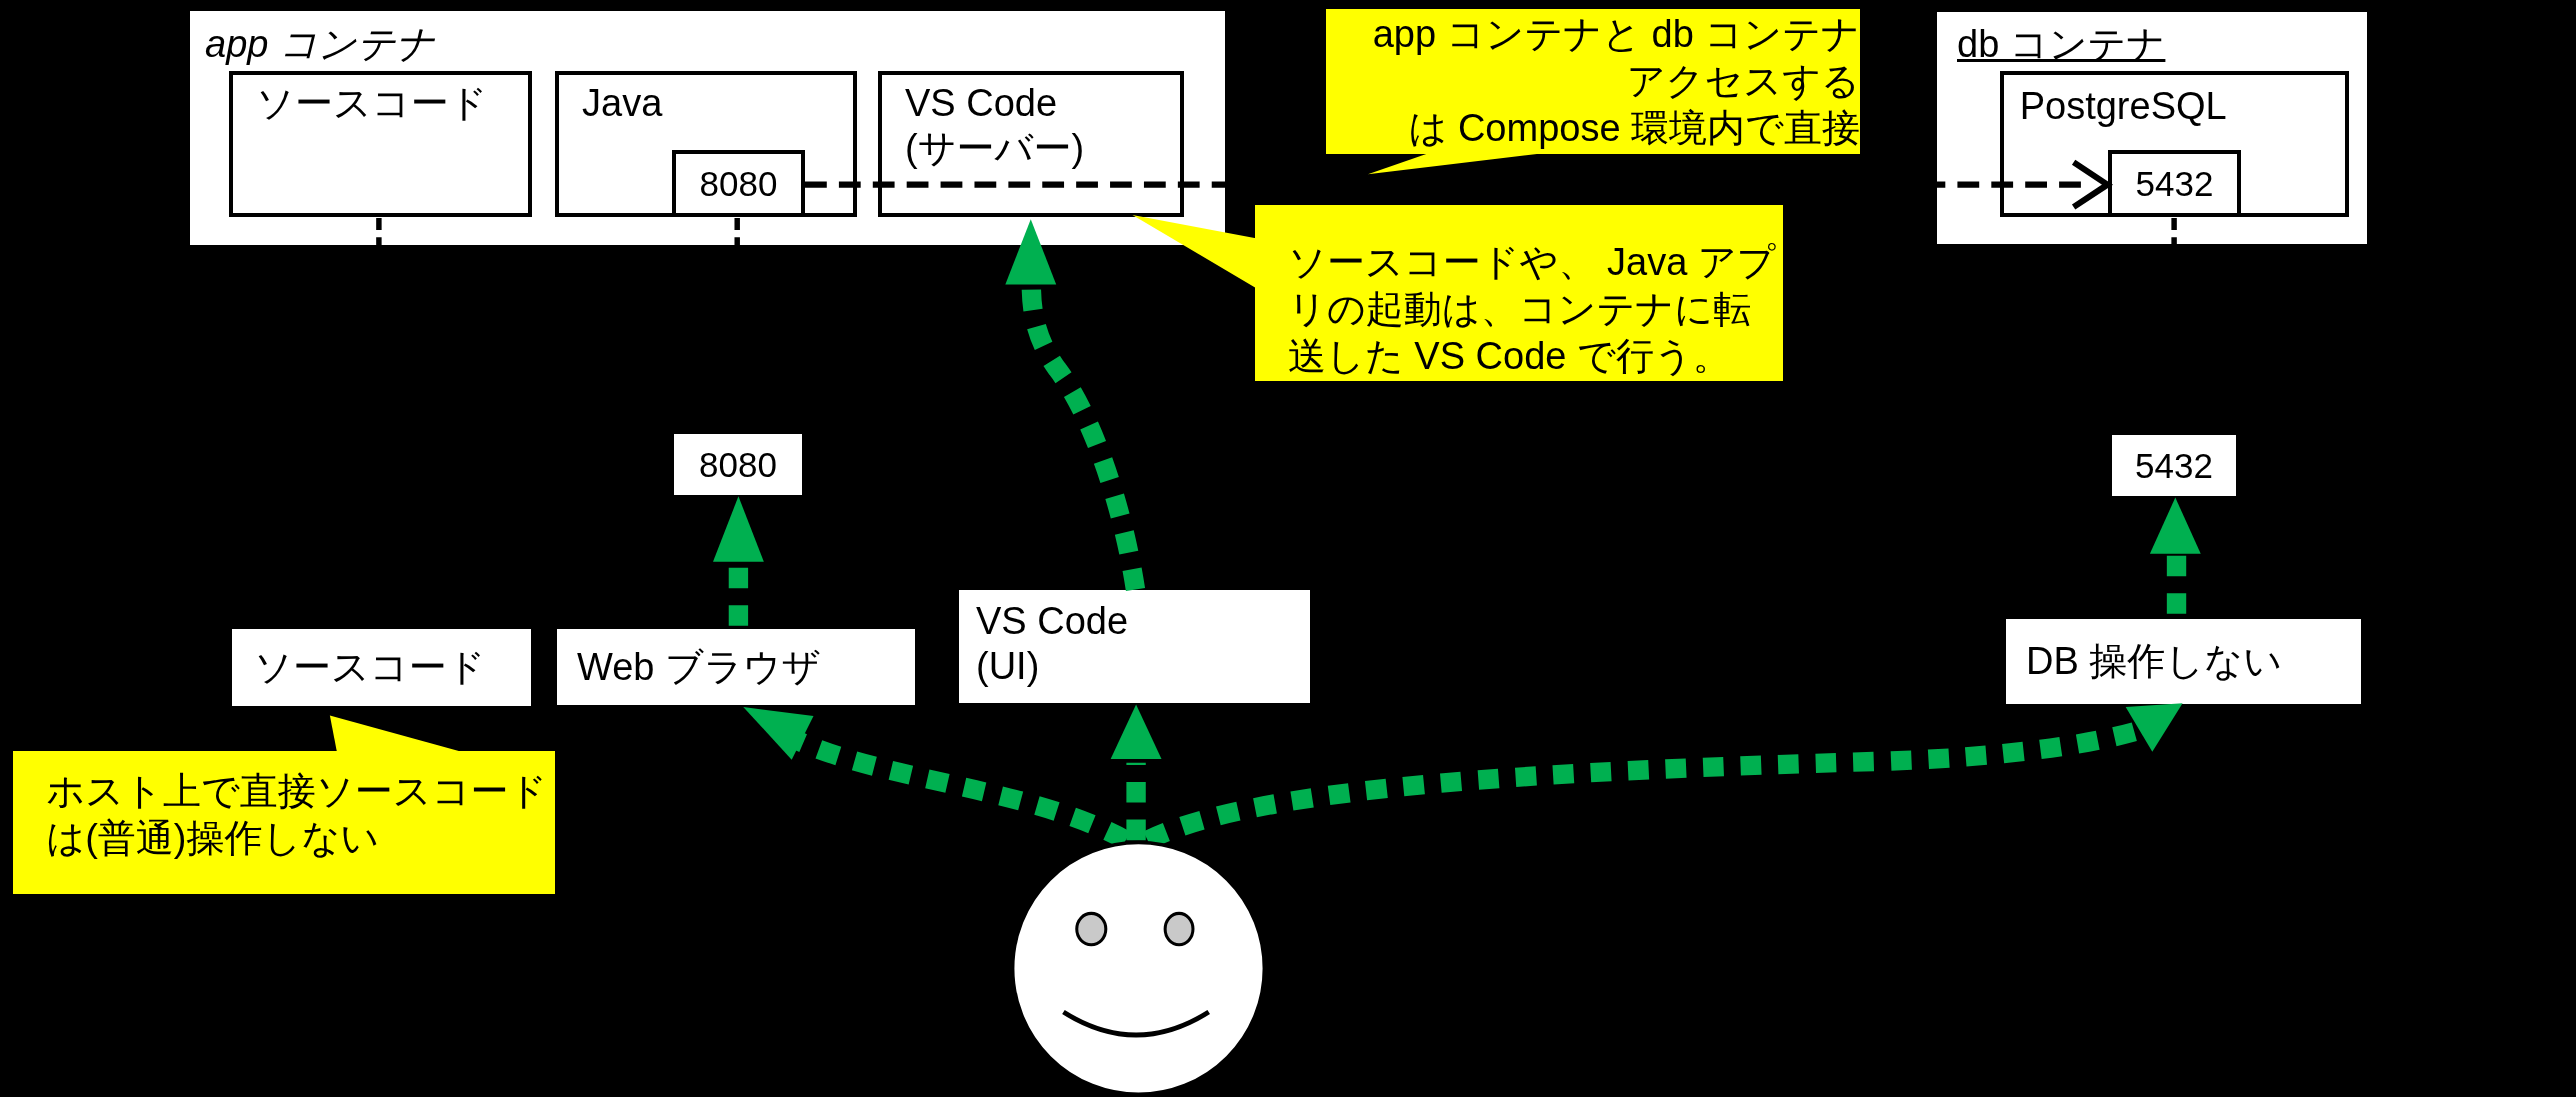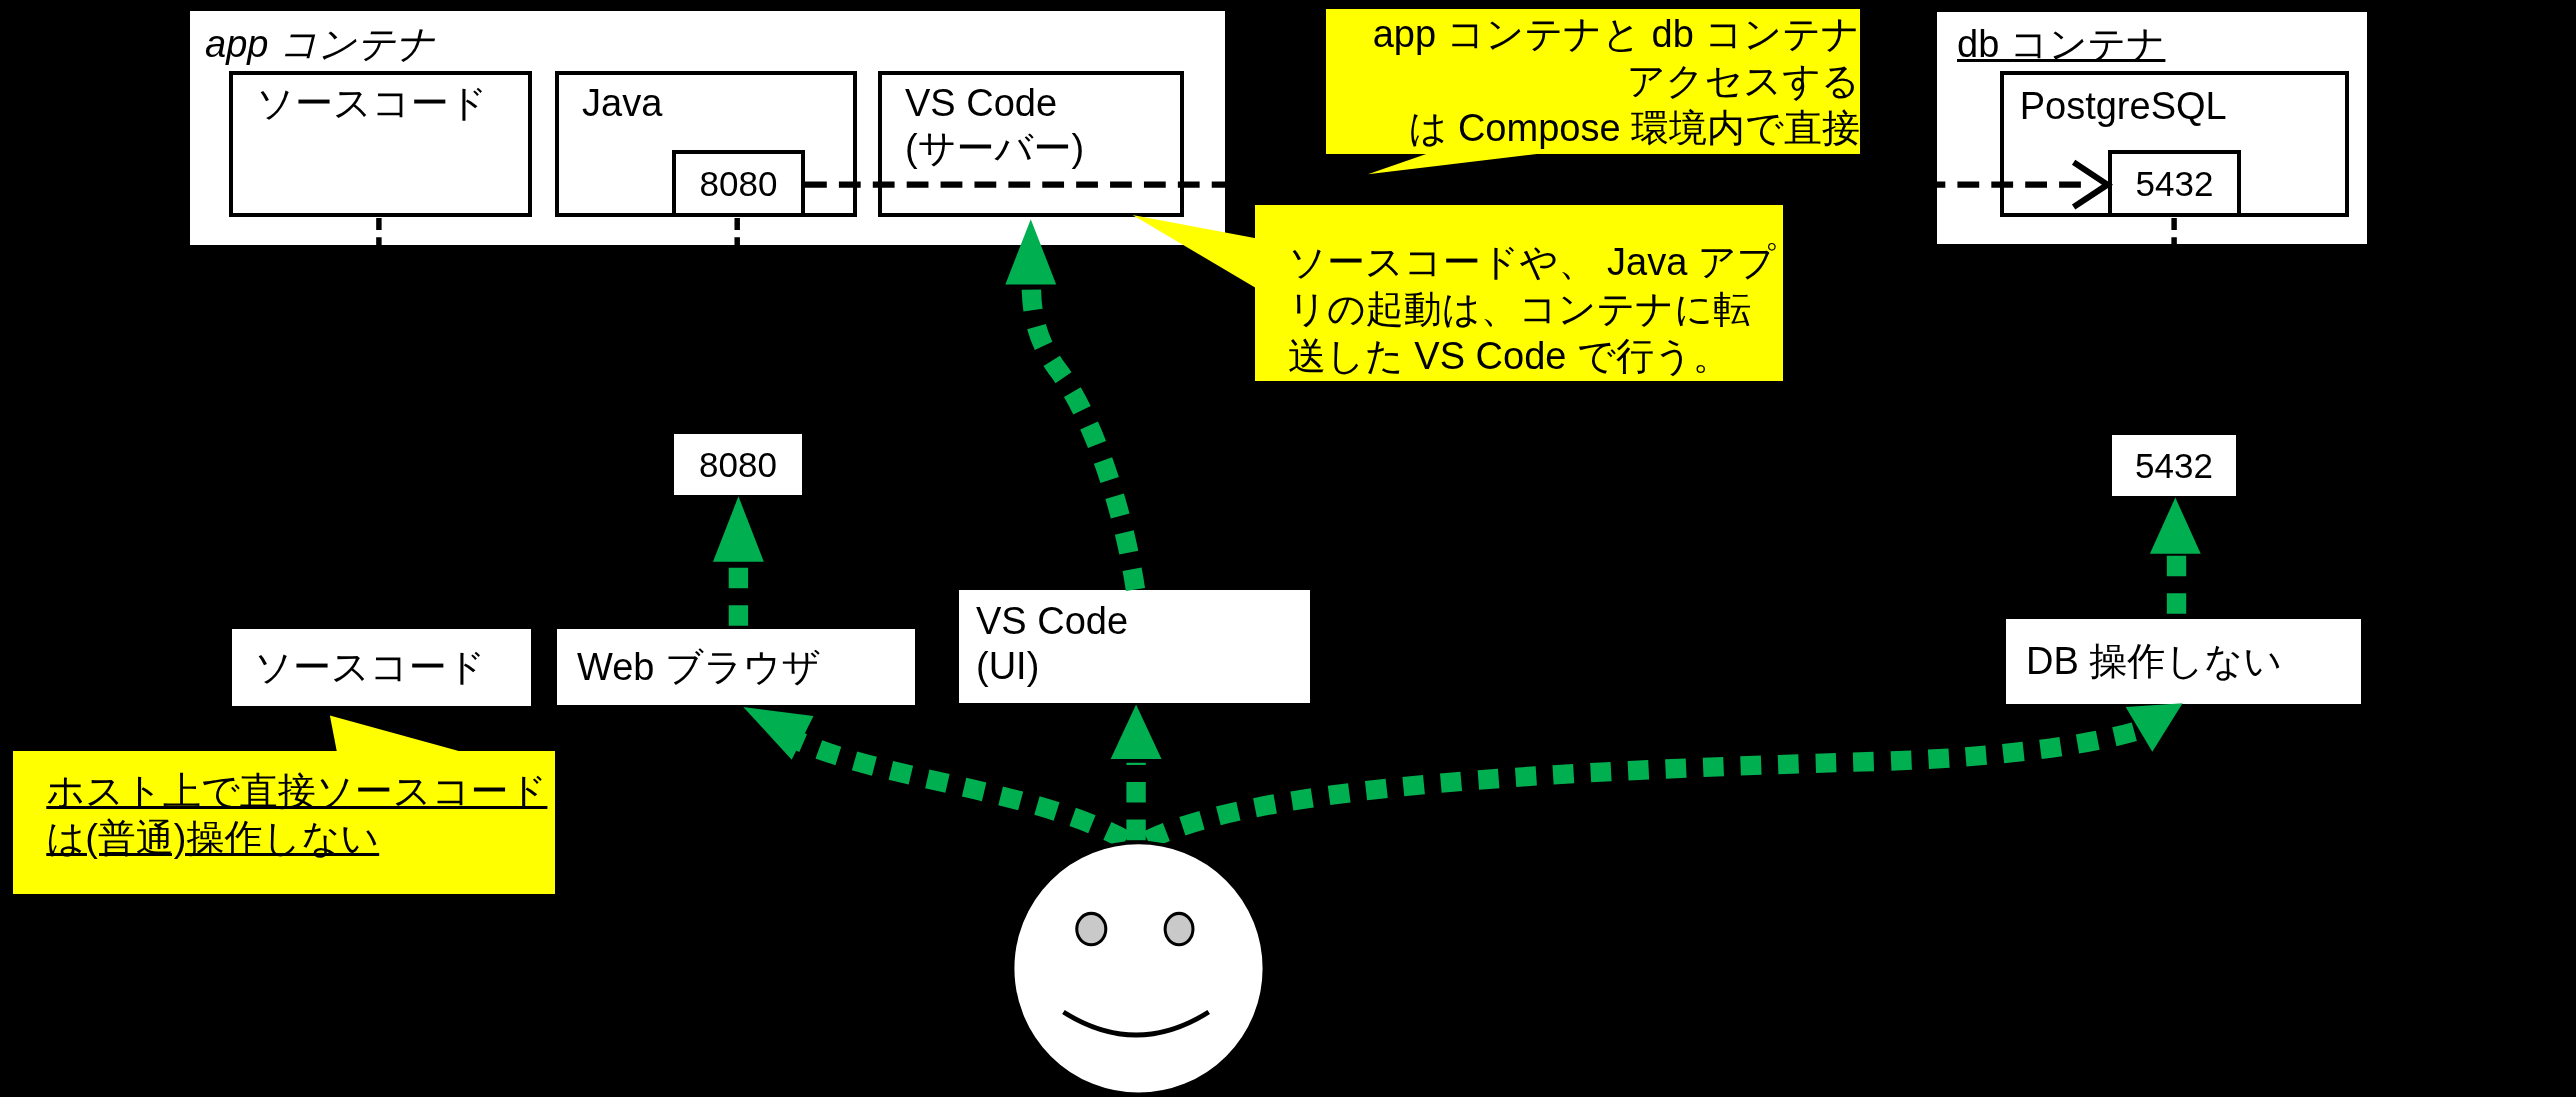--- a/index.html
+++ b/index.html
@@ -41,21 +41,21 @@
   #host-port-8080{left:674px;top:434px;width:128px;height:61px;align-items:center;font-size:35px;}
   #host-port-5432{left:2112px;top:435px;width:124px;height:61px;align-items:center;font-size:35px;}
   #host-src      {left:232px;top:629px;width:299px;height:77px;padding-left:22px;}
   #host-web      {left:557px;top:629px;width:358px;height:76px;padding-left:20px;}
   #host-vscode-ui{left:959px;top:590px;width:351px;height:113px;justify-content:flex-start;padding:8.5px 0 0 17px;}
   #host-dbclient {left:2006px;top:619px;width:355px;height:85px;padding-left:20px;}
   
   .note{background:var(--note-yellow);font-size:38px;line-height:47px;white-space:nowrap;}
   #note-compose    {left:1326px;top:8.5px;  width:534px;height:145px;padding:2.4px 0 0 17px;text-align:right;}
   #note-vscode     {left:1255px;top:205px; width:528px;height:176px;padding:34px 0 8px 33px;}
-  #note-hostsource {left:13.3px;  top:751px;width:542px;height:143px;padding:17px 0 0 33px;text-decoration:underline;}
+  #note-hostsource {left:13.3px;  top:751px;width:542px;height:143px;padding:17px 0 0 33px;}
   .note span{display:block;}
   
   #overlay{position:absolute;left:0;top:0;width:2576px;height:1098px;pointer-events:none;}
   .blk-dash{stroke:#000;stroke-width:10;fill:none;stroke-dasharray:36 20;}
   .blk-tick{stroke:#000;stroke-width:9;fill:none;stroke-dasharray:20 12;}
   .blk-head{stroke:#000;stroke-width:10;fill:none;}
   .note-tail{fill:var(--note-yellow);}
   .g-dash{stroke:var(--arrow-green);stroke-width:32;fill:none;stroke-dasharray:34 28;}
   .g-head{fill:var(--arrow-green);}
   .face{fill:var(--box-white);stroke:#000;stroke-width:6;}

